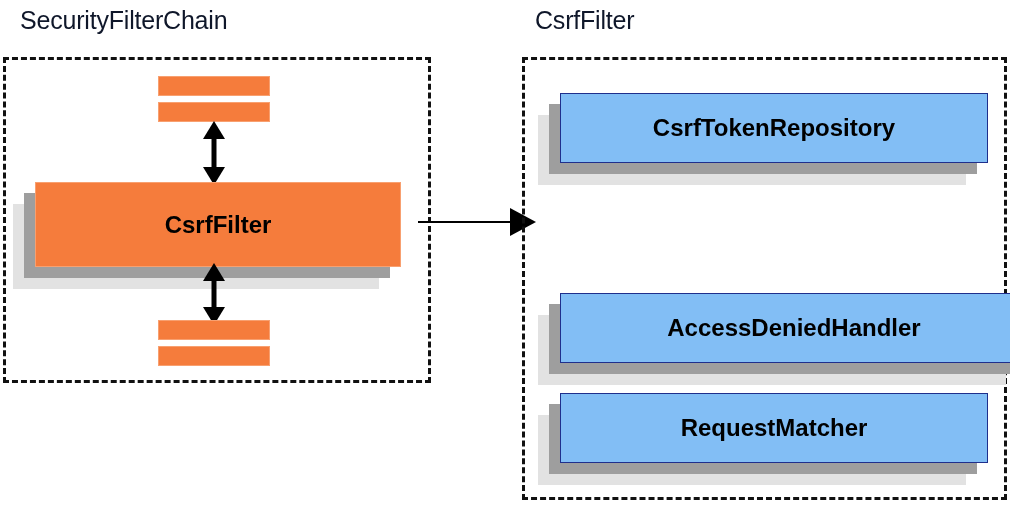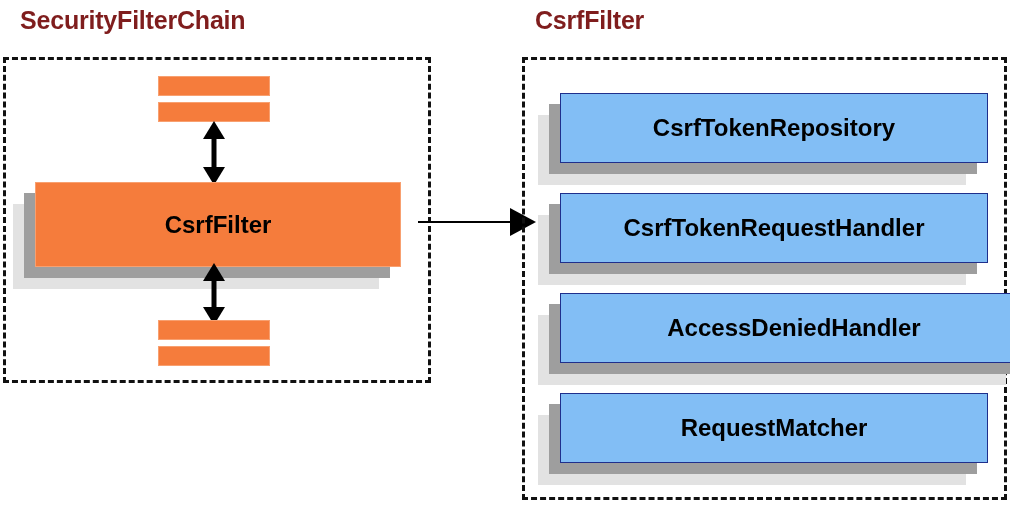--- a/index.html
+++ b/index.html
@@ -19,22 +19,22 @@
     position: absolute;
     left: 0; top: 0;
     width: 1010px;
     height: 505px;
   }
 
   
   .panel-title {
     position: absolute;
     font-size: 25px;
-    font-weight: bold;
-    color: #7f1d1d;
+    font-weight: normal;
+    color: #0f172a;
     letter-spacing: -0.2px;
     white-space: nowrap;
     line-height: 1;
   }
   #title-left  { left: 20px;  top: 8px; }
   #title-right { left: 535px; top: 8px; }
 
   
   .panel {
     position: absolute;
@@ -180,27 +180,20 @@
   <div class="panel" id="panel-right"></div>
 
   <div class="stack blue-stack" id="blue-0">
     <div class="shadow-far"></div>
     <div class="shadow-near"></div>
     <div class="face face-blue">
       <span class="face-label">CsrfTokenRepository</span>
     </div>
   </div>
 
-  <div class="stack blue-stack" id="blue-1">
-    <div class="shadow-far"></div>
-    <div class="shadow-near"></div>
-    <div class="face face-blue">
-      <span class="face-label">CsrfTokenRequestHandler</span>
-    </div>
-  </div>
 
   <div class="stack blue-stack" id="blue-2">
     <div class="shadow-far"></div>
     <div class="shadow-near"></div>
     <div class="face face-blue">
       <span class="face-label">AccessDeniedHandler</span>
     </div>
   </div>
 
   <div class="stack blue-stack" id="blue-3">

